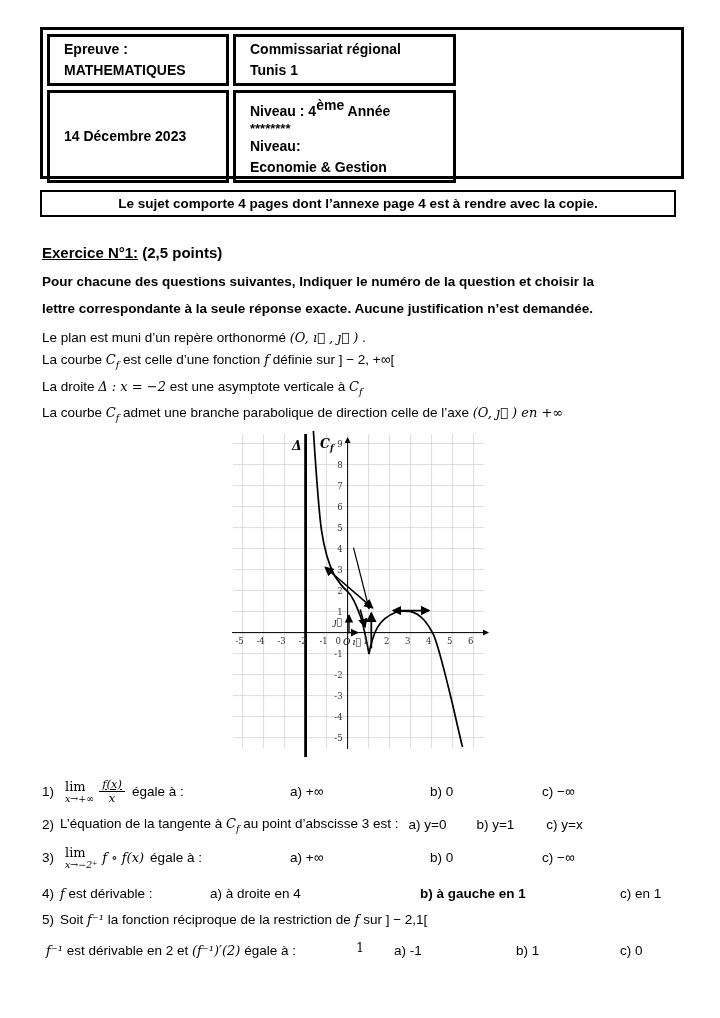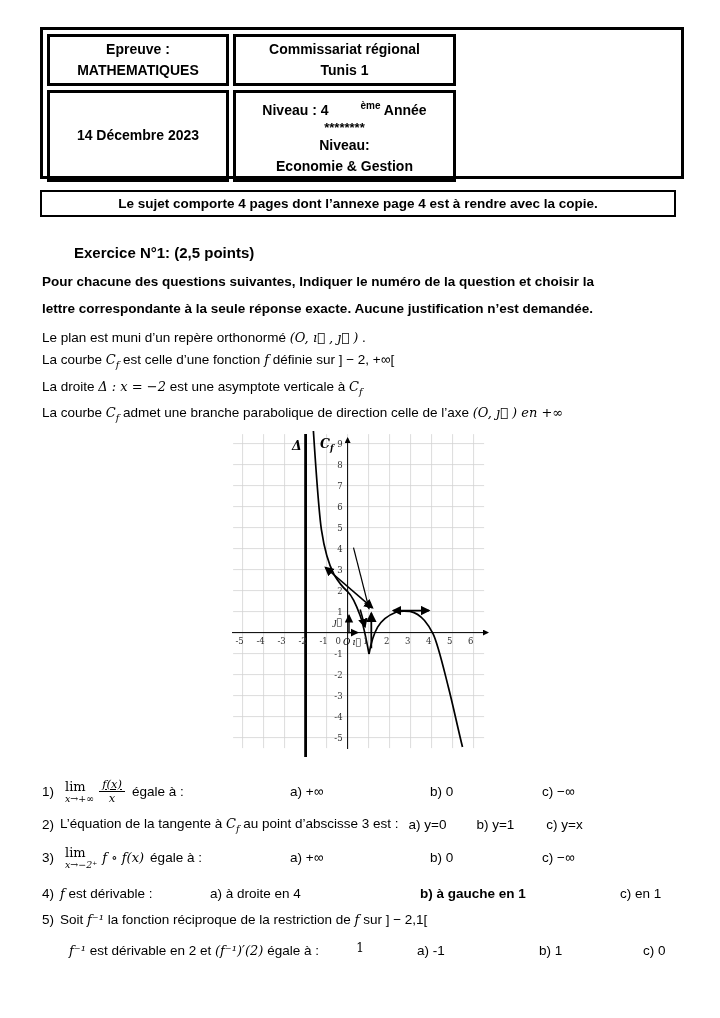--- a/index.html
+++ b/index.html
@@ -3,34 +3,34 @@
 <meta charset="utf-8">
 <style>
   html,body{margin:0;padding:0;background:#fff;}
   .page{position:relative;width:720px;height:1018px;background:#fff;color:#000;
         font-family:"Liberation Sans",sans-serif;overflow:hidden;}
   
   .hdr{position:absolute;left:40px;top:27px;width:644px;height:152px;
        border:3px solid #000;box-sizing:border-box;padding:4px;
        display:grid;grid-template-columns:182px 223px 1fr;gap:4px;}
   .hcol{display:flex;flex-direction:column;gap:4px;}
-  .hbox{border:3px solid #000;box-sizing:border-box;text-align:center;
+  .hbox{border:3px solid #000;box-sizing:border-box;
         font-weight:bold;font-size:14px;line-height:21px;padding:2px 14px;}
   .hbox.grow{flex:1;display:flex;flex-direction:column;justify-content:center;}
   .hbox.topish{flex:1;justify-content:flex-start;padding-top:9px;}
   .stars{font-weight:bold;letter-spacing:0px;font-size:13px;line-height:14px;}
-  sup{font-size:10px;margin-left:32px;}
+  sup{font-size:14px;}
   
   .notice{position:absolute;left:40px;top:190px;width:636px;border:2px solid #000;
           box-sizing:border-box;text-align:center;font-weight:bold;font-size:13.5px;
           padding:4px 2px;}
   
   .content{position:absolute;left:42px;top:244px;width:642px;}
   .ex-title{font-size:15px;font-weight:bold;}
-  .ex-title .u{margin-left:32px;}
+  .ex-title .u{text-decoration:underline;}
   .intro{font-weight:bold;font-size:13.5px;line-height:27px;margin-top:7px;}
   .statements{margin-top:5px;font-size:13.5px;line-height:22px;}
   .mi{font-family:"DejaVu Serif",serif;font-style:italic;font-size:13px;}
   .msub{font-size:9.5px;font-style:italic;}
   
   .graphwrap{margin-top:2px;text-align:center;}
   svg text{font-family:"DejaVu Serif",serif;}
   .tick{font-size:8.5px;fill:#333;}
   .glabel{font-size:12.5px;font-weight:bold;font-style:italic;fill:#000;}
   .small-label{font-size:9px;font-style:italic;fill:#000;}
@@ -46,21 +46,21 @@
   .q2row{margin-top:5px;}
   .q2row .gap1{margin-left:10px;}
   .q2row .gap2{margin-left:30px;}
   .q2row .gap3{margin-left:32px;}
   .q4row{margin-top:12px;}
   .q4text{width:168px;}
   .q4a{width:210px;}
   .q4b{width:200px;font-weight:bold;}
   .q5l1{margin-top:11px;}
   .q5l2{margin-top:16px;display:flex;align-items:center;padding-left:4px;}
-  .q5text{width:348px;margin-left:23px;}
+  .q5text{width:348px;}
   .q5a{width:122px;}
   .q5b{width:104px;}
   .lim{display:inline-flex;flex-direction:column;align-items:flex-start;line-height:1;
        vertical-align:middle;margin:0 5px;}
   .lim .ltop{font-family:"DejaVu Serif",serif;font-size:13px;}
   .lim .lsub{font-family:"DejaVu Serif",serif;font-style:italic;font-size:9.5px;margin-top:1px;}
   .frac{display:inline-flex;flex-direction:column;align-items:center;vertical-align:middle;
         font-family:"DejaVu Serif",serif;font-style:italic;margin-right:7px;}
   .frac .num{border-bottom:1px solid #000;padding:0 3px 1px;font-size:11.5px;line-height:1.1;text-decoration:underline;}
   .frac .den{font-size:11.5px;line-height:1.2;}

